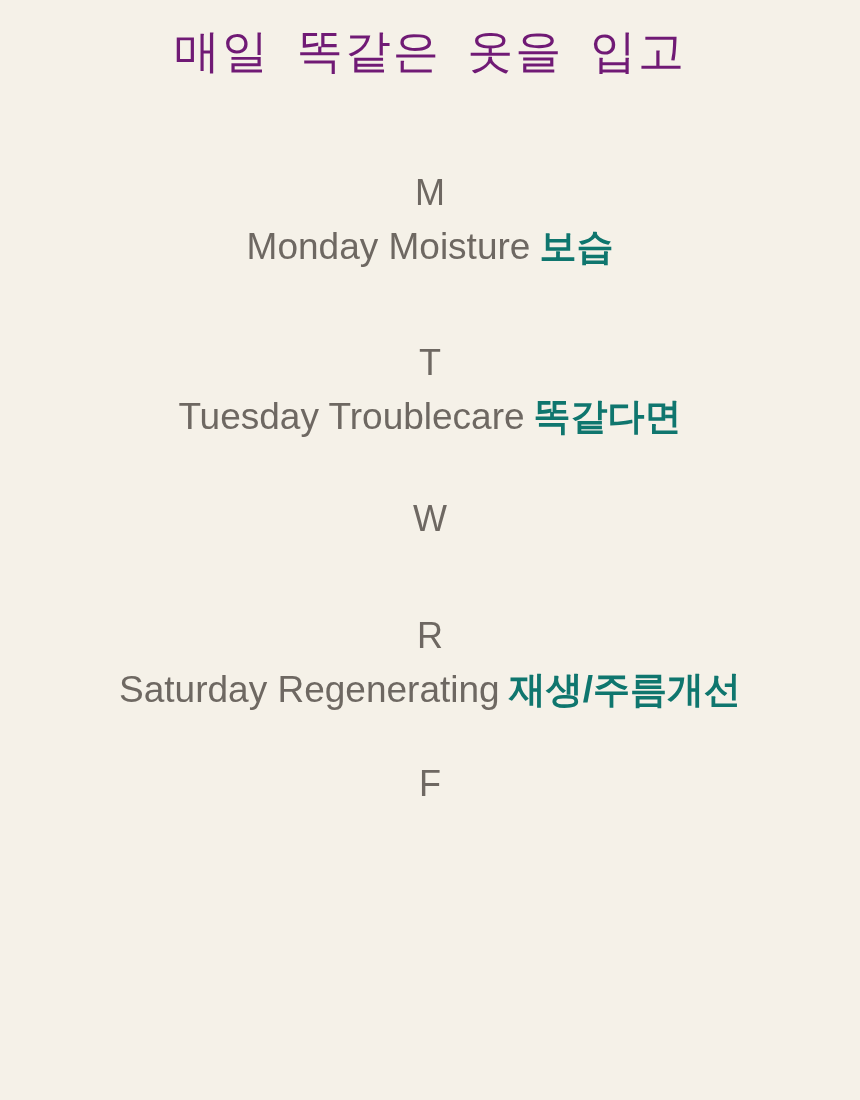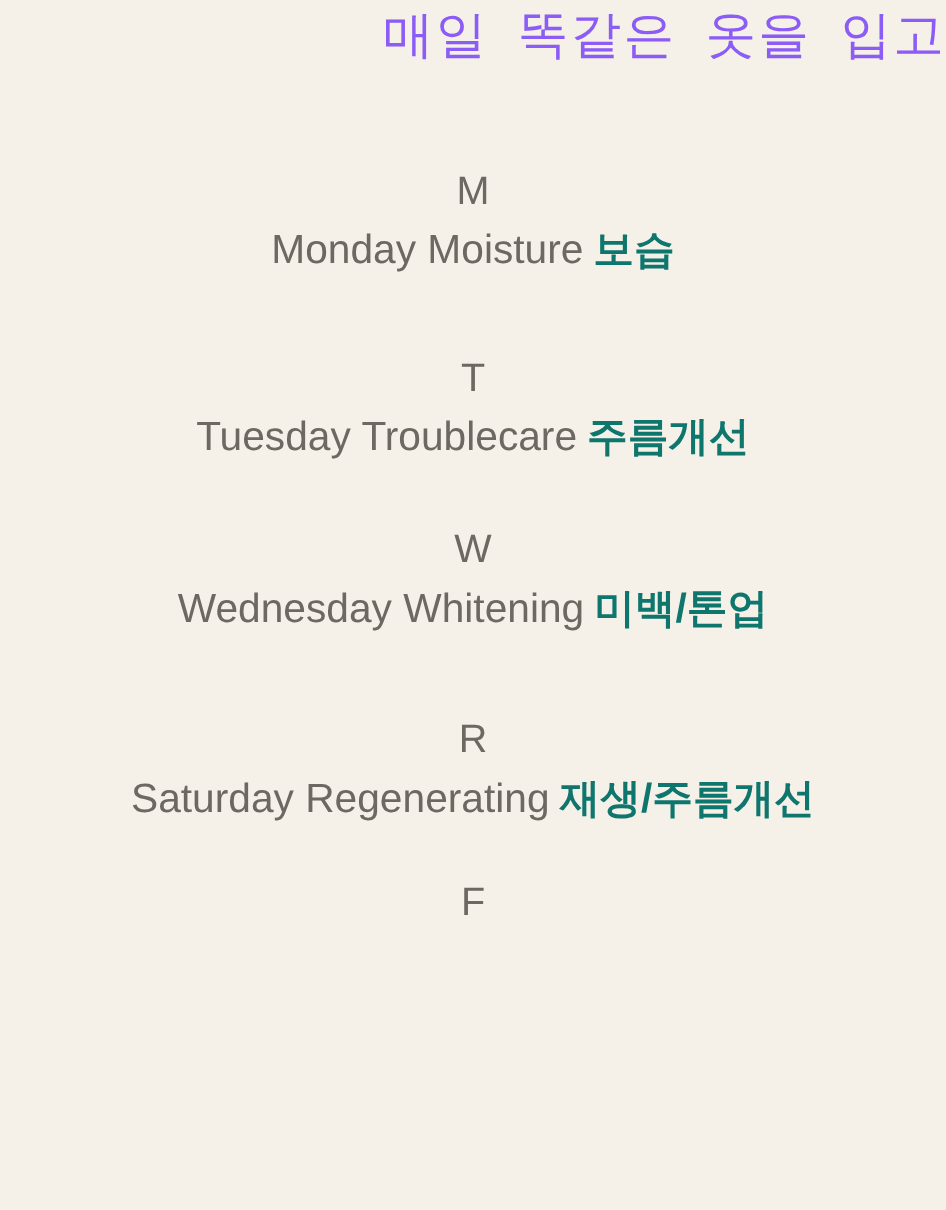--- a/index.html
+++ b/index.html
@@ -8,26 +8,26 @@
   }
   .page {
     position: relative;
     width: 860px;
     height: 1100px;
     background: #f5f1e8;
     overflow: hidden;
     font-family: "Liberation Sans", "DejaVu Sans", sans-serif;
   }
   .heading {
-    padding-top: 0;
-    text-align: right;
+    padding-top: 20px;
+    text-align: center;
     font-family: "DejaVu Serif", "Liberation Serif", serif;
     font-size: 46px;
     line-height: 62px;
-    color: #8b5cf6;
+    color: #701a75;
     letter-spacing: 2px;
     word-spacing: 10px;
     font-weight: 400;
   }
   .day {
     text-align: center;
     color: #6e6862;
   }
   .day .initial {
     font-size: 36px;
@@ -65,29 +65,26 @@
   <section class="day">
     <div class="initial">M</div>
     <div class="name">
       <span class="en">Monday Moisture</span><span class="ko">보습</span>
     </div>
   </section>
 
   <section class="day">
     <div class="initial">T</div>
     <div class="name">
-      <span class="en">Tuesday Troublecare</span><span class="ko">주름개선</span>
+      <span class="en">Tuesday Troublecare</span><span class="ko">똑같다면</span>
     </div>
   </section>
 
   <section class="day">
     <div class="initial">W</div>
-    <div class="name">
-      <span class="en">Wednesday Whitening</span><span class="ko">미백/톤업</span>
-    </div>
   </section>
 
   <section class="day">
     <div class="initial">R</div>
     <div class="name">
       <span class="en">Saturday Regenerating</span><span class="ko">재생/주름개선</span>
     </div>
   </section>
 
   <section class="day">

